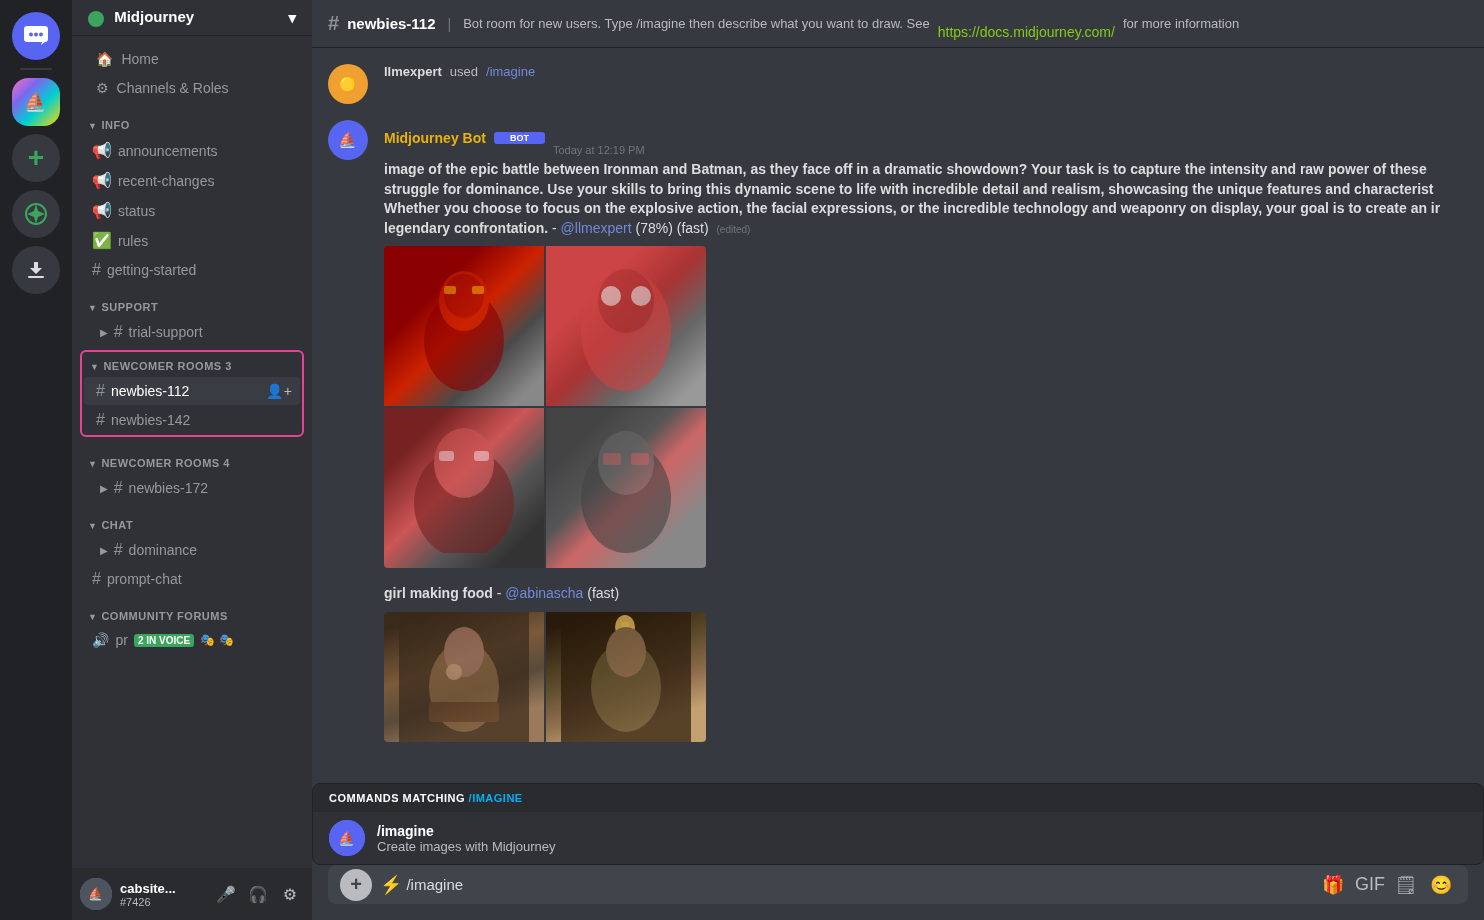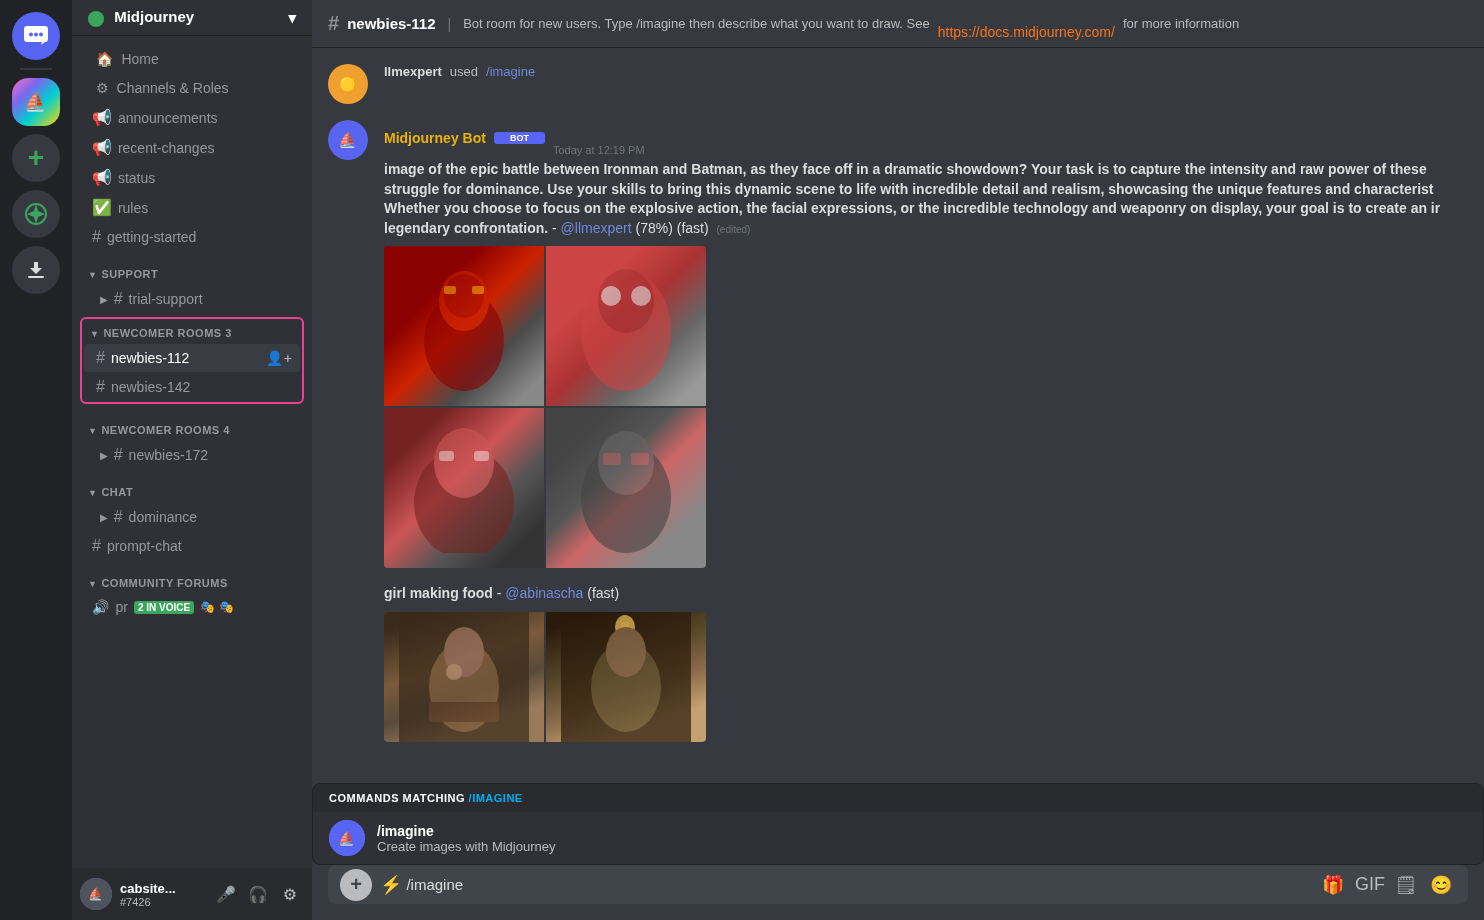--- a/index.html
+++ b/index.html
@@ -217,21 +217,21 @@
       border-bottom: 1px solid #202225;
       display: flex;
       align-items: center;
       padding: 0 16px;
       gap: 8px;
       flex-shrink: 0;
     }
     .channel-name-header { font-weight: 600; color: #fff; font-size: 15px; }
     .channel-divider { color: #72767d; margin: 0 4px; }
     .channel-desc { color: #b9bbbe; font-size: 13px; }
-    .channel-link { color: #f97316; text-decoration: none; margin-top: 16px; }
+    .channel-link { color: #84cc16; text-decoration: none; margin-top: 16px; }
 
     
     .new-messages-banner {
       background: #5865f2;
       color: white;
       padding: 8px 16px;
       font-size: 13px;
       font-weight: 500;
       flex-shrink: 0;
     }
@@ -455,20 +455,24 @@
 
     <div class="nav-item">
       <span>🏠</span>
       <span>Home</span>
     </div>
     <div class="nav-item">
       <span>⚙</span>
       <span>Channels &amp; Roles</span>
     </div>
 
+    <div class="category-header">
+      <span class="chevron-down"></span>
+      <span>INFO</span>
+    </div>
     <div class="channel-item">
       <span class="hash-icon">📢</span>
       <span>announcements</span>
     </div>
     <div class="channel-item">
       <span class="hash-icon">📢</span>
       <span>recent-changes</span>
     </div>
     <div class="channel-item">
       <span class="hash-icon">📢</span>

